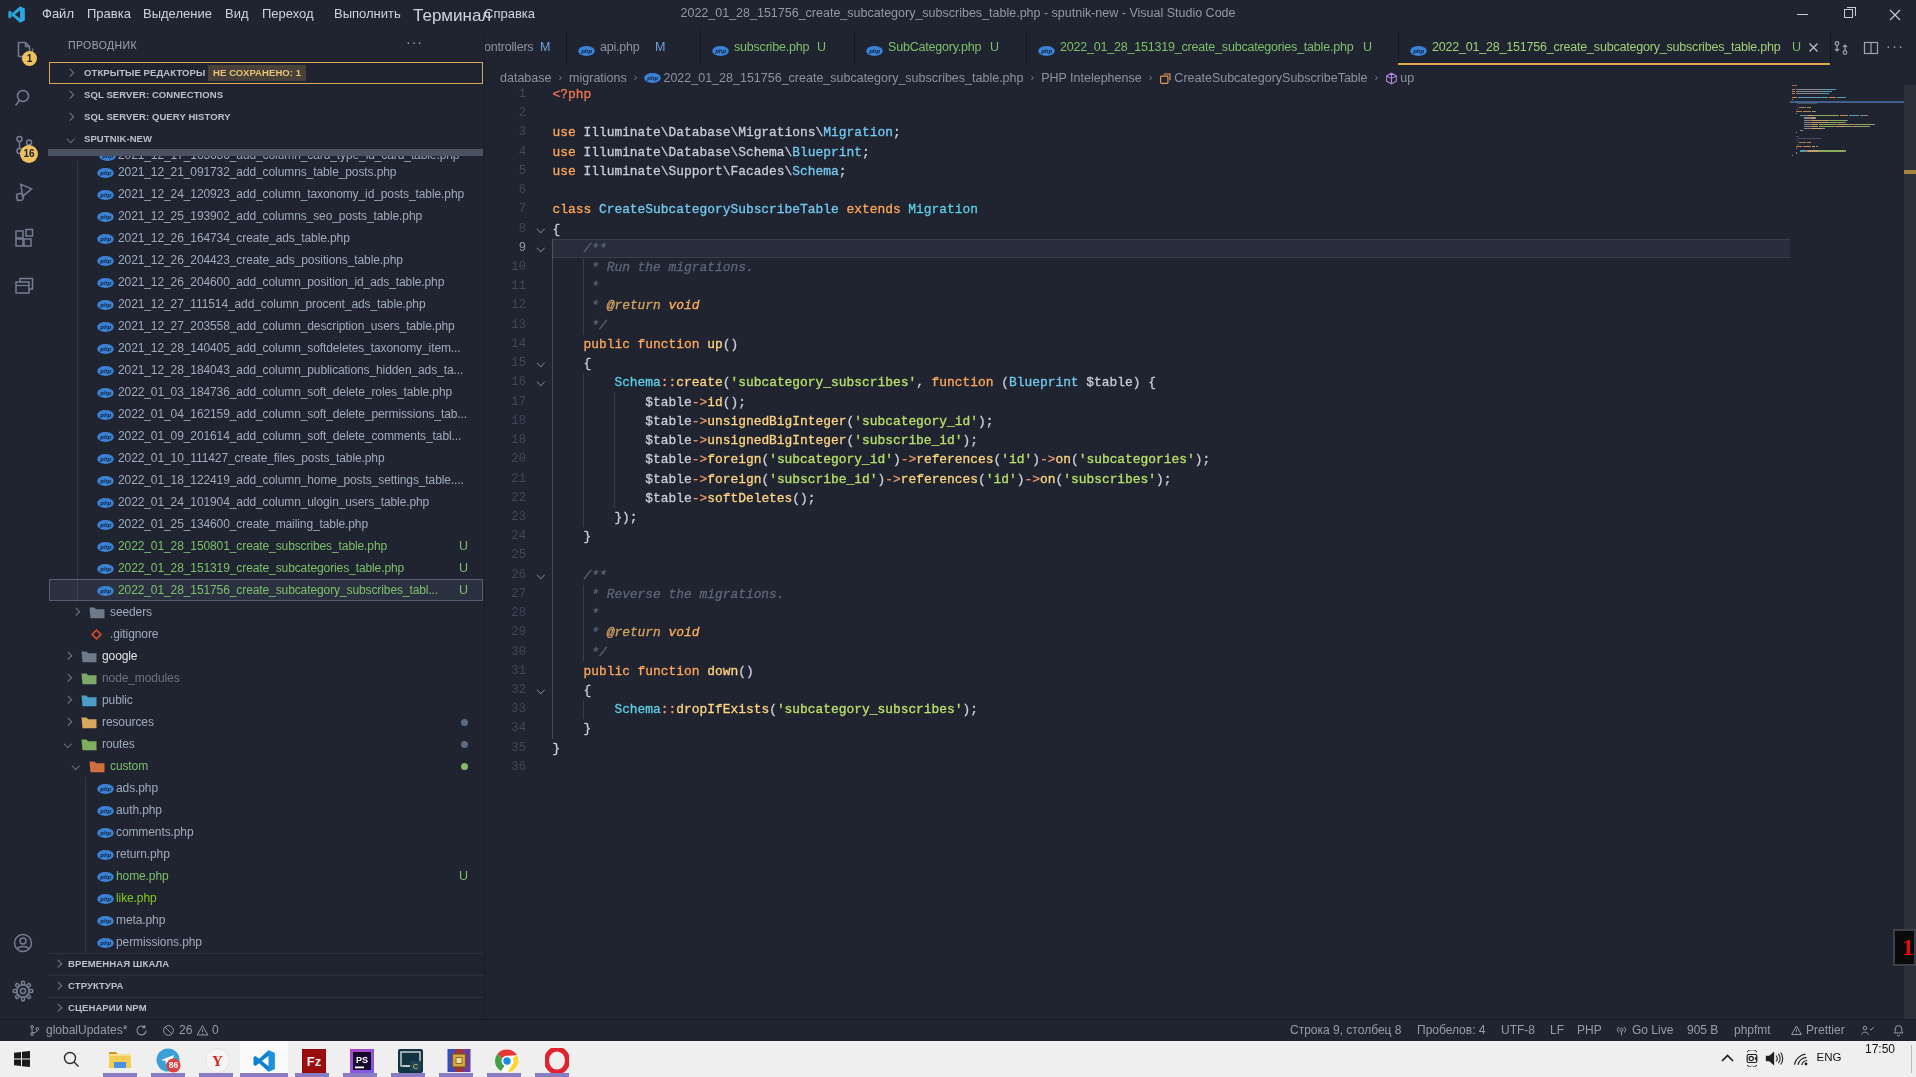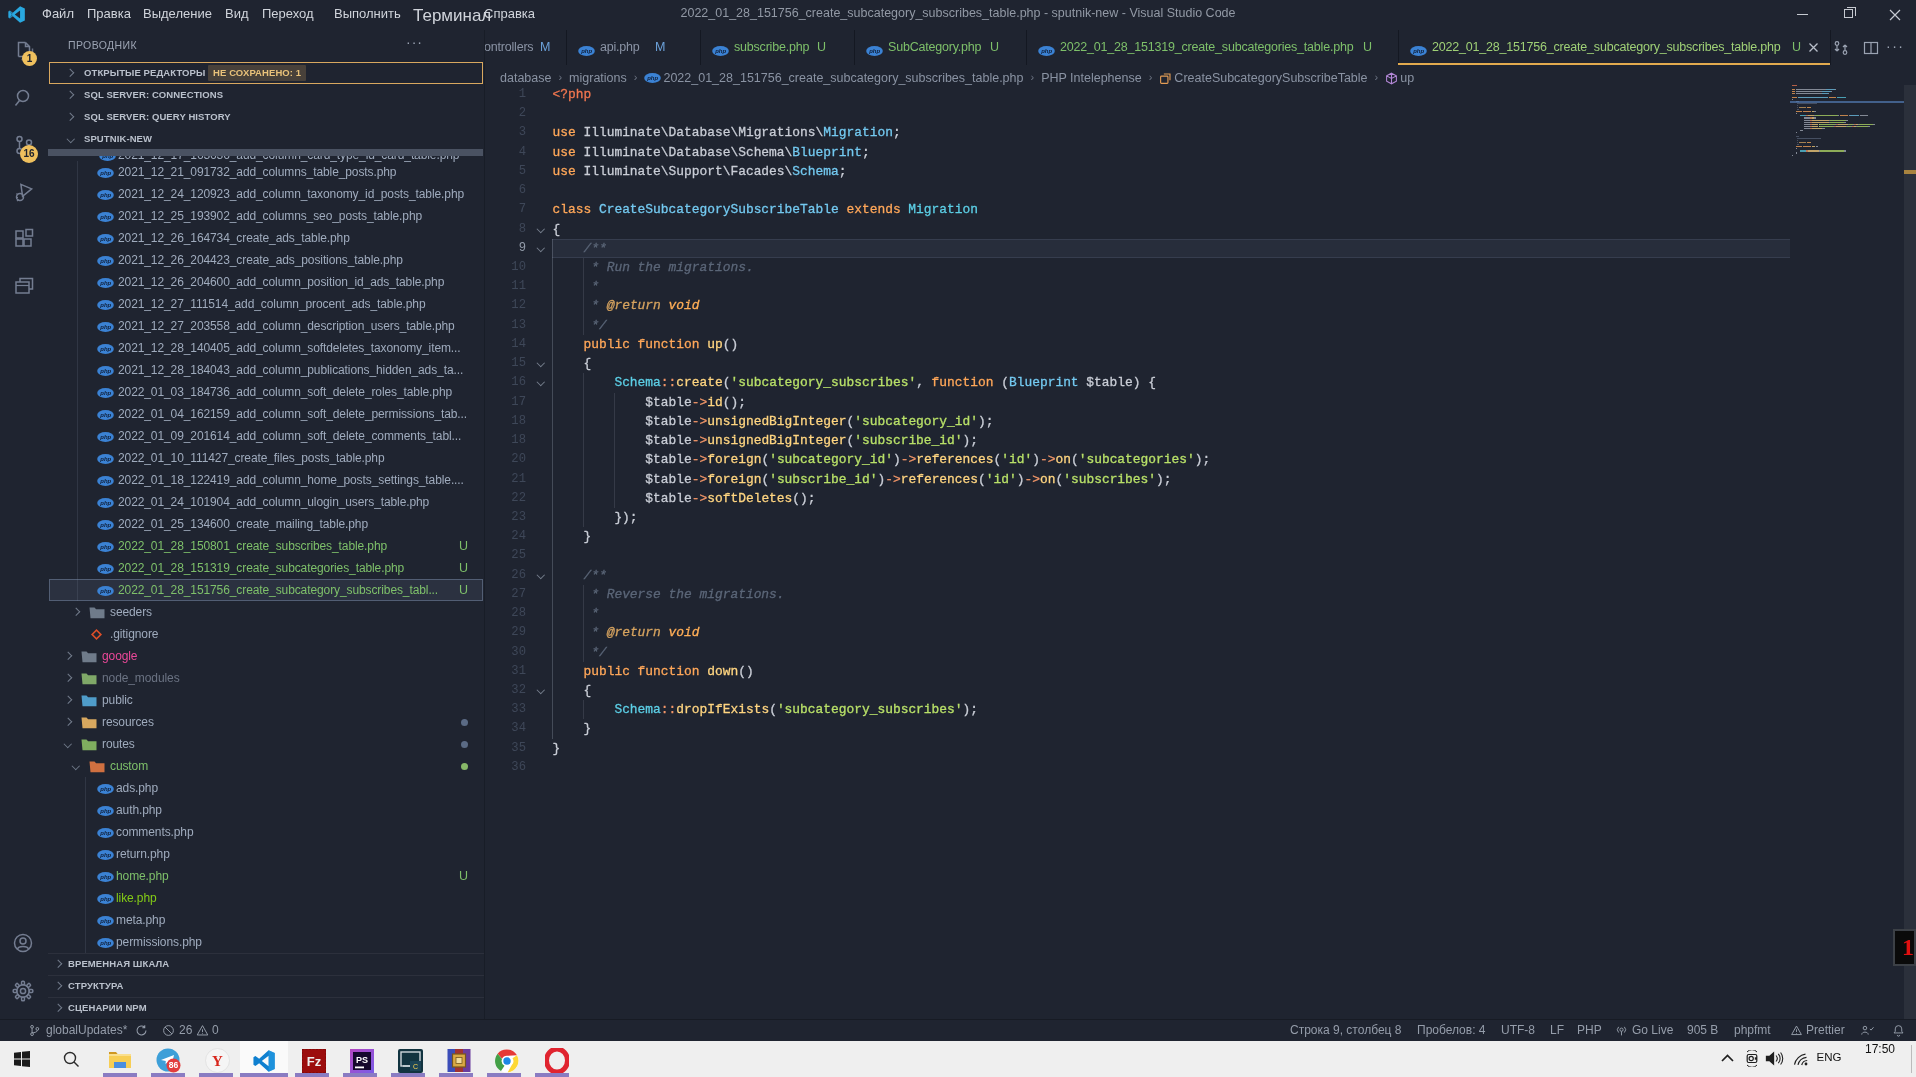--- a/index.html
+++ b/index.html
@@ -269,21 +269,21 @@
     <span style="position:absolute;left:42px;top:5px"><svg width="13" height="13" viewBox="0 0 13 13">
         <rect x="3.4" y="3.4" width="6.2" height="6.2" fill="none" stroke="#dd4f28" stroke-width="1.6" transform="rotate(45 6.5 6.5)"></rect>
       </svg></span>
     <span class="nm" style="left:62px;color:#9fabbd">.gitignore</span>
   </div>
 <div class="trow" style="position:absolute;left:48px;top:645px;width:435px;height:22px">
     <span class="chevr" style="position:absolute;left:17px;top:8px"></span>
     <span style="position:absolute;left:33px;top:5px"><svg width="16" height="13" viewBox="0 0 16 13">
         <path d="M0.5 1.5 h5 l1.6 1.8 h8.4 v9 h-14 z" fill="#6f7b8a"></path>
       </svg></span>
-    <span class="nm" style="left:54px;color:#ec4899">google</span>
+    <span class="nm" style="left:54px;color:#e5e5e5">google</span>
   </div>
 <div class="trow" style="position:absolute;left:48px;top:667px;width:435px;height:22px">
     <span class="chevr" style="position:absolute;left:17px;top:8px"></span>
     <span style="position:absolute;left:33px;top:5px"><svg width="16" height="13" viewBox="0 0 16 13">
         <path d="M0.5 1.5 h5 l1.6 1.8 h8.4 v9 h-14 z" fill="#7fa868"></path>
       </svg></span>
     <span class="nm" style="left:54px;color:#6b7383">node_modules</span>
   </div>
 <div class="trow" style="position:absolute;left:48px;top:689px;width:435px;height:22px">
     <span class="chevr" style="position:absolute;left:17px;top:8px"></span>

